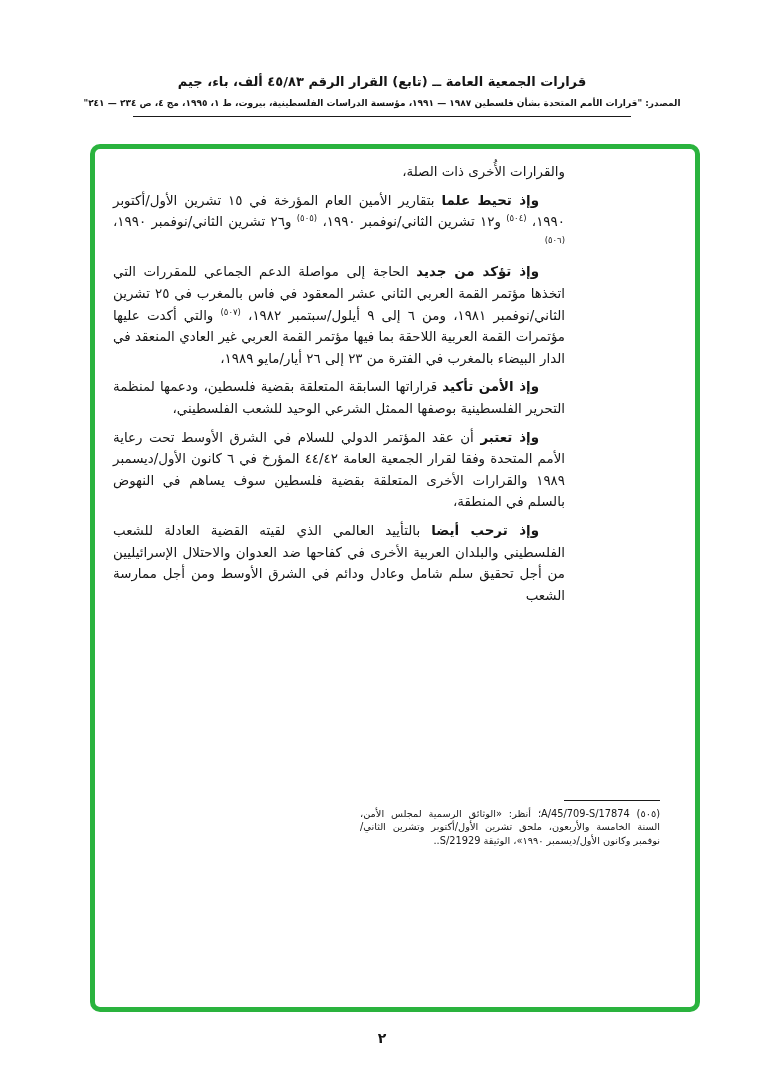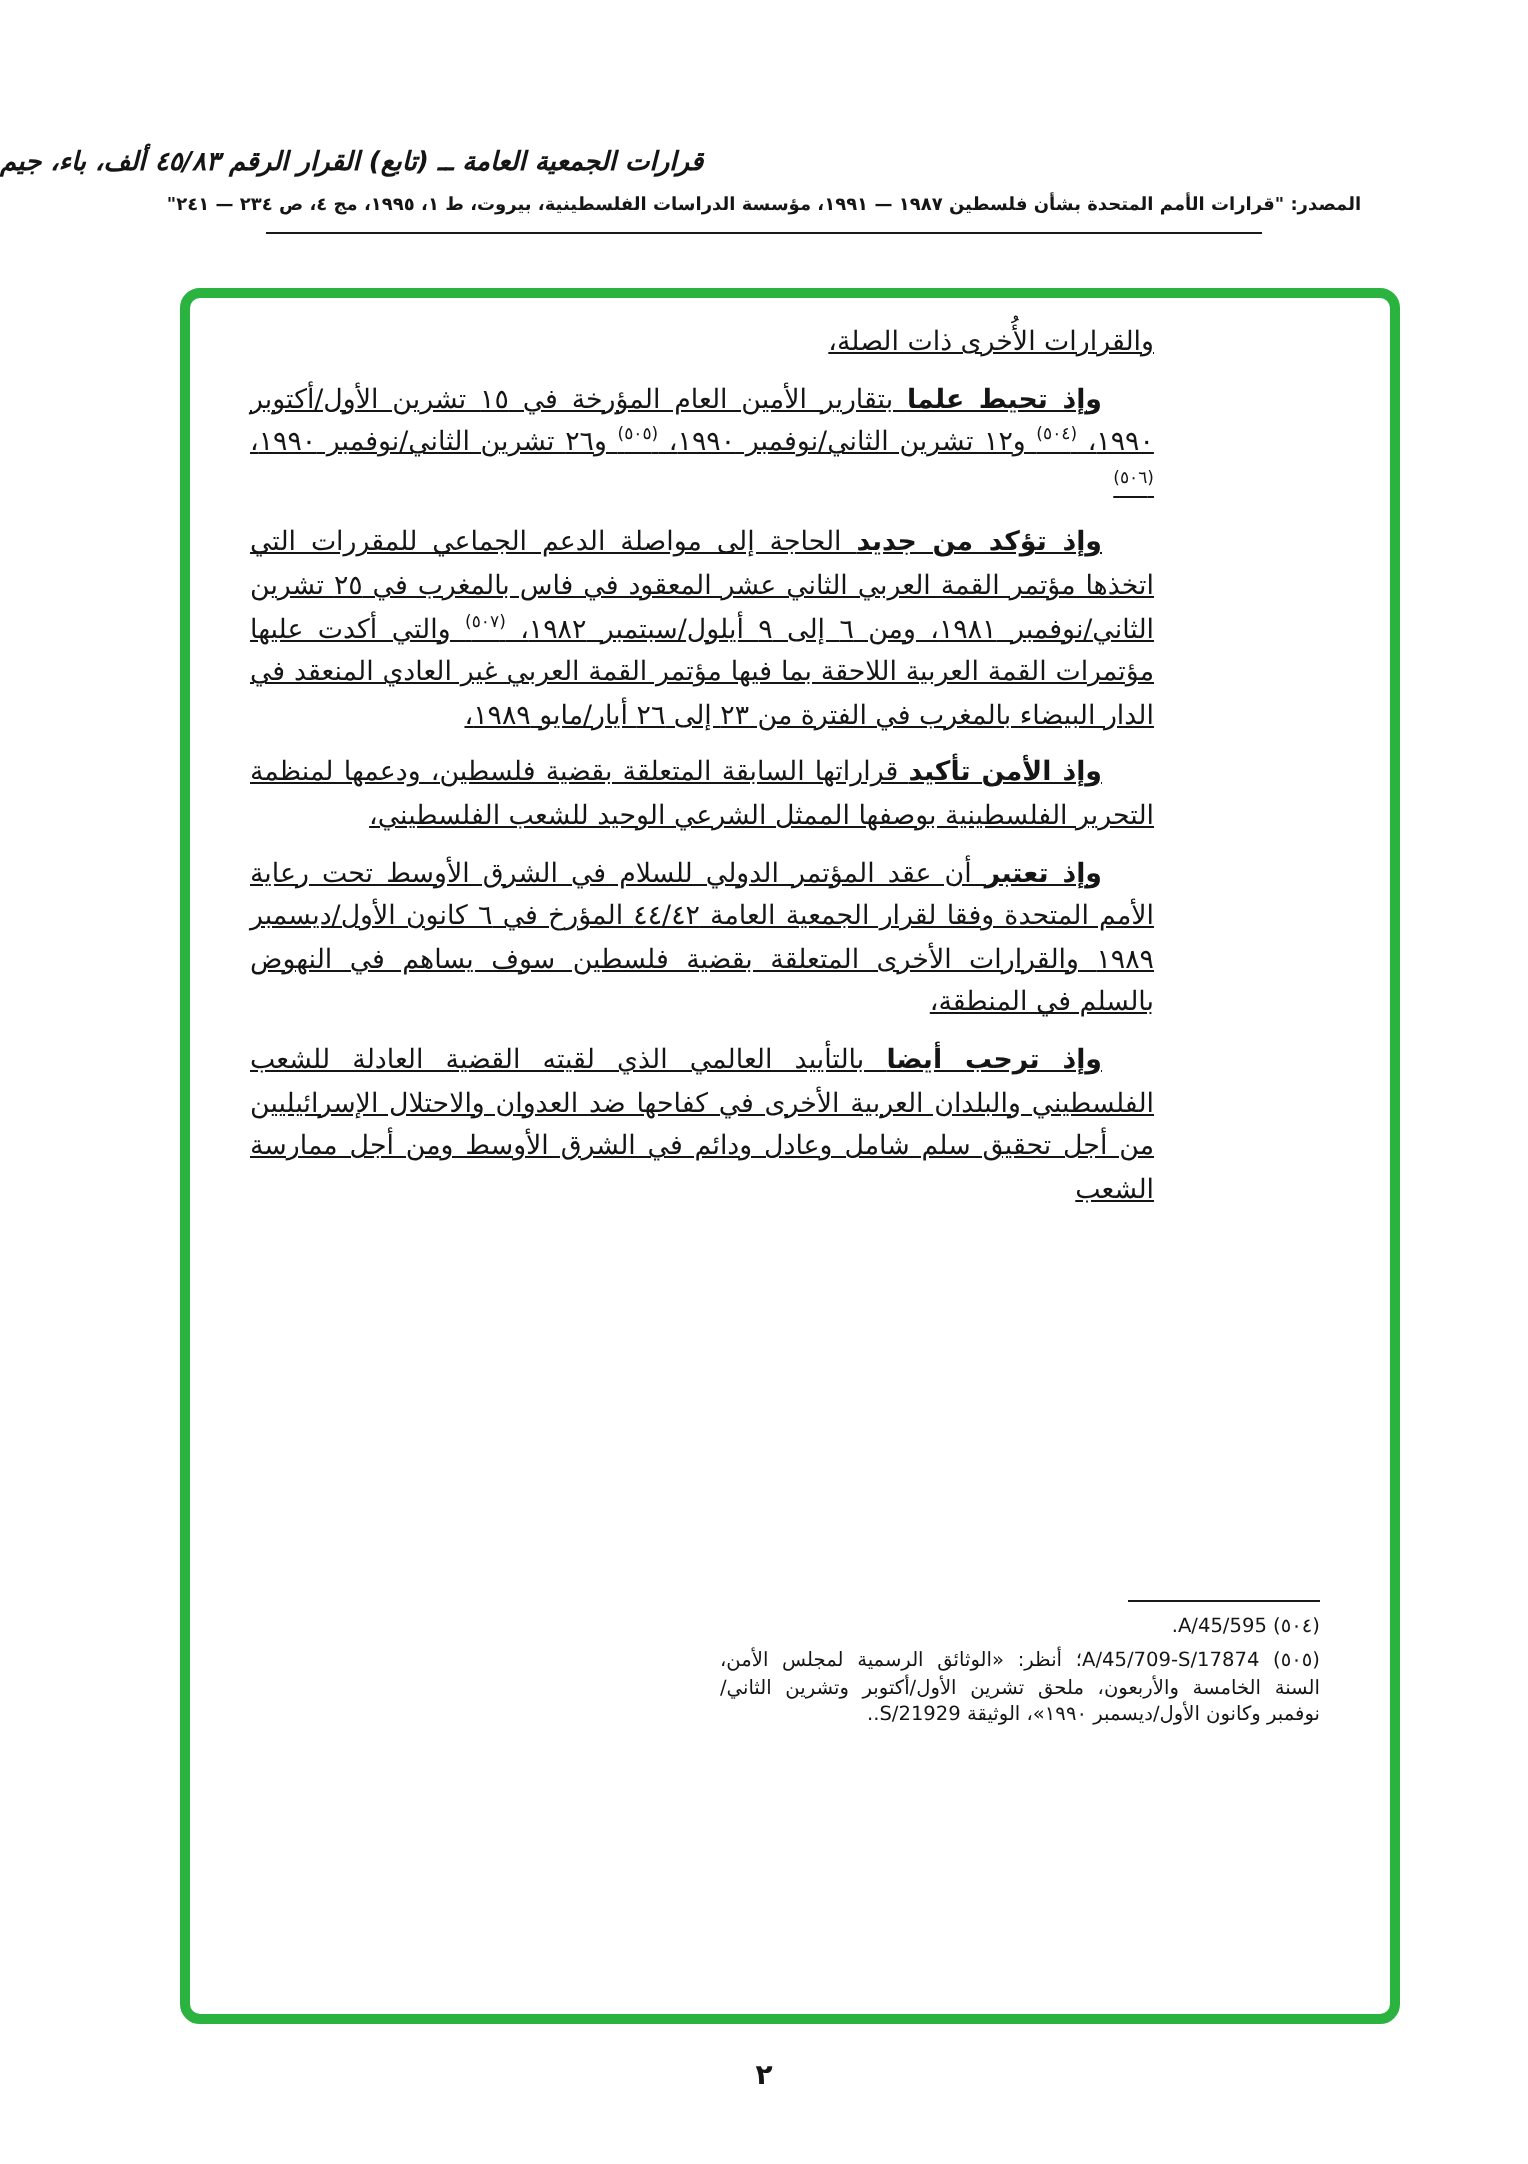--- a/index.html
+++ b/index.html
@@ -4,41 +4,41 @@
 <style>
   * { margin:0; padding:0; box-sizing:border-box; }
   html,body { background:#ffffff; }
   body {
     width:764px; height:1082px; position:relative; overflow:hidden;
     font-family:"DejaVu Sans", sans-serif; color:#151515;
   }
   
   .doc-title {
     position:absolute; top:74px; left:0; right:0;
-    text-align:left; font-size:13px; font-weight:bold; direction:rtl;font-style:italic;
+    text-align:center; font-size:13px; font-weight:bold; direction:rtl;
   }
   .doc-source {
     position:absolute; top:98px; left:0; right:0;
     text-align:center; font-size:9px; font-weight:bold; direction:rtl;
     letter-spacing:.1px;
   }
   .header-rule {
     position:absolute; top:116px; left:133px; width:498px; height:0;
     border-top:1.6px solid #1a1a1a;
   }
   
   .doc-frame {
     position:absolute; left:90px; top:144px; width:610px; height:868px;
     border:5px solid #2ab33e; border-radius:10px; background:transparent;
   }
   
   .body-text {
-    position:absolute; top:161px; right:187px; width:452px;
+    position:absolute; top:161px; right:199px; width:452px;
     direction:rtl; text-align:justify;
-    font-size:13.4px; line-height:21.6px;text-decoration:underline;
+    font-size:13.4px; line-height:21.6px;
   }
   .body-text p { margin:0 0 7px 0; }
   .body-text p.indent { text-indent:26px; }
   .body-text .lead { font-weight:bold; }
   .body-text sup.ref { font-size:8.5px; vertical-align:super; line-height:0; }
   
   .footnote-rule {
     position:absolute; top:800px; right:104px; width:96px; height:0;
     border-top:1.2px solid #1a1a1a;
   }
@@ -67,17 +67,16 @@
     <p class="">والقرارات الأُخرى ذات الصلة،</p>
     <p class="indent"><span class="lead">وإذ تحيط علما</span> بتقارير الأمين العام المؤرخة في ١٥ تشرين الأول/أكتوبر ١٩٩٠، <sup class="ref">(٥٠٤)</sup> و١٢ تشرين الثاني/نوفمبر ١٩٩٠، <sup class="ref">(٥٠٥)</sup> و٢٦ تشرين الثاني/نوفمبر ١٩٩٠، <sup class="ref">(٥٠٦)</sup></p>
     <p class="indent"><span class="lead">وإذ تؤكد من جديد</span> الحاجة إلى مواصلة الدعم الجماعي للمقررات التي اتخذها مؤتمر القمة العربي الثاني عشر المعقود في فاس بالمغرب في ٢٥ تشرين الثاني/نوفمبر ١٩٨١، ومن ٦ إلى ٩ أيلول/سبتمبر ١٩٨٢، <sup class="ref">(٥٠٧)</sup> والتي أكدت عليها مؤتمرات القمة العربية اللاحقة بما فيها مؤتمر القمة العربي غير العادي المنعقد في الدار البيضاء بالمغرب في الفترة من ٢٣ إلى ٢٦ أيار/مايو ١٩٨٩،</p>
     <p class="indent"><span class="lead">وإذ الأمن تأكيد</span> قراراتها السابقة المتعلقة بقضية فلسطين، ودعمها لمنظمة التحرير الفلسطينية بوصفها الممثل الشرعي الوحيد للشعب الفلسطيني،</p>
     <p class="indent"><span class="lead">وإذ تعتبر</span> أن عقد المؤتمر الدولي للسلام في الشرق الأوسط تحت رعاية الأمم المتحدة وفقا لقرار الجمعية العامة ٤٤/٤٢ المؤرخ في ٦ كانون الأول/ديسمبر ١٩٨٩ والقرارات الأخرى المتعلقة بقضية فلسطين سوف يساهم في النهوض بالسلم في المنطقة،</p>
     <p class="indent"><span class="lead">وإذ ترحب أيضا</span> بالتأييد العالمي الذي لقيته القضية العادلة للشعب الفلسطيني والبلدان العربية الأخرى في كفاحها ضد العدوان والاحتلال الإسرائيليين من أجل تحقيق سلم شامل وعادل ودائم في الشرق الأوسط ومن أجل ممارسة الشعب</p>
   </div>
 
 <div class="footnote-rule"></div>
 <div class="footnotes" id="footnotes">
-    <div class="fn">(٥٠٤) A/45/595.</div>
     <div class="fn">(٥٠٥) A/45/709-S/17874؛ أنظر: «الوثائق الرسمية لمجلس الأمن، السنة الخامسة والأربعون، ملحق تشرين الأول/أكتوبر وتشرين الثاني/نوفمبر وكانون الأول/ديسمبر ١٩٩٠»، الوثيقة S/21929..</div>
   </div>
 
 <div class="page-number">٢</div>
 
 </body></html>

